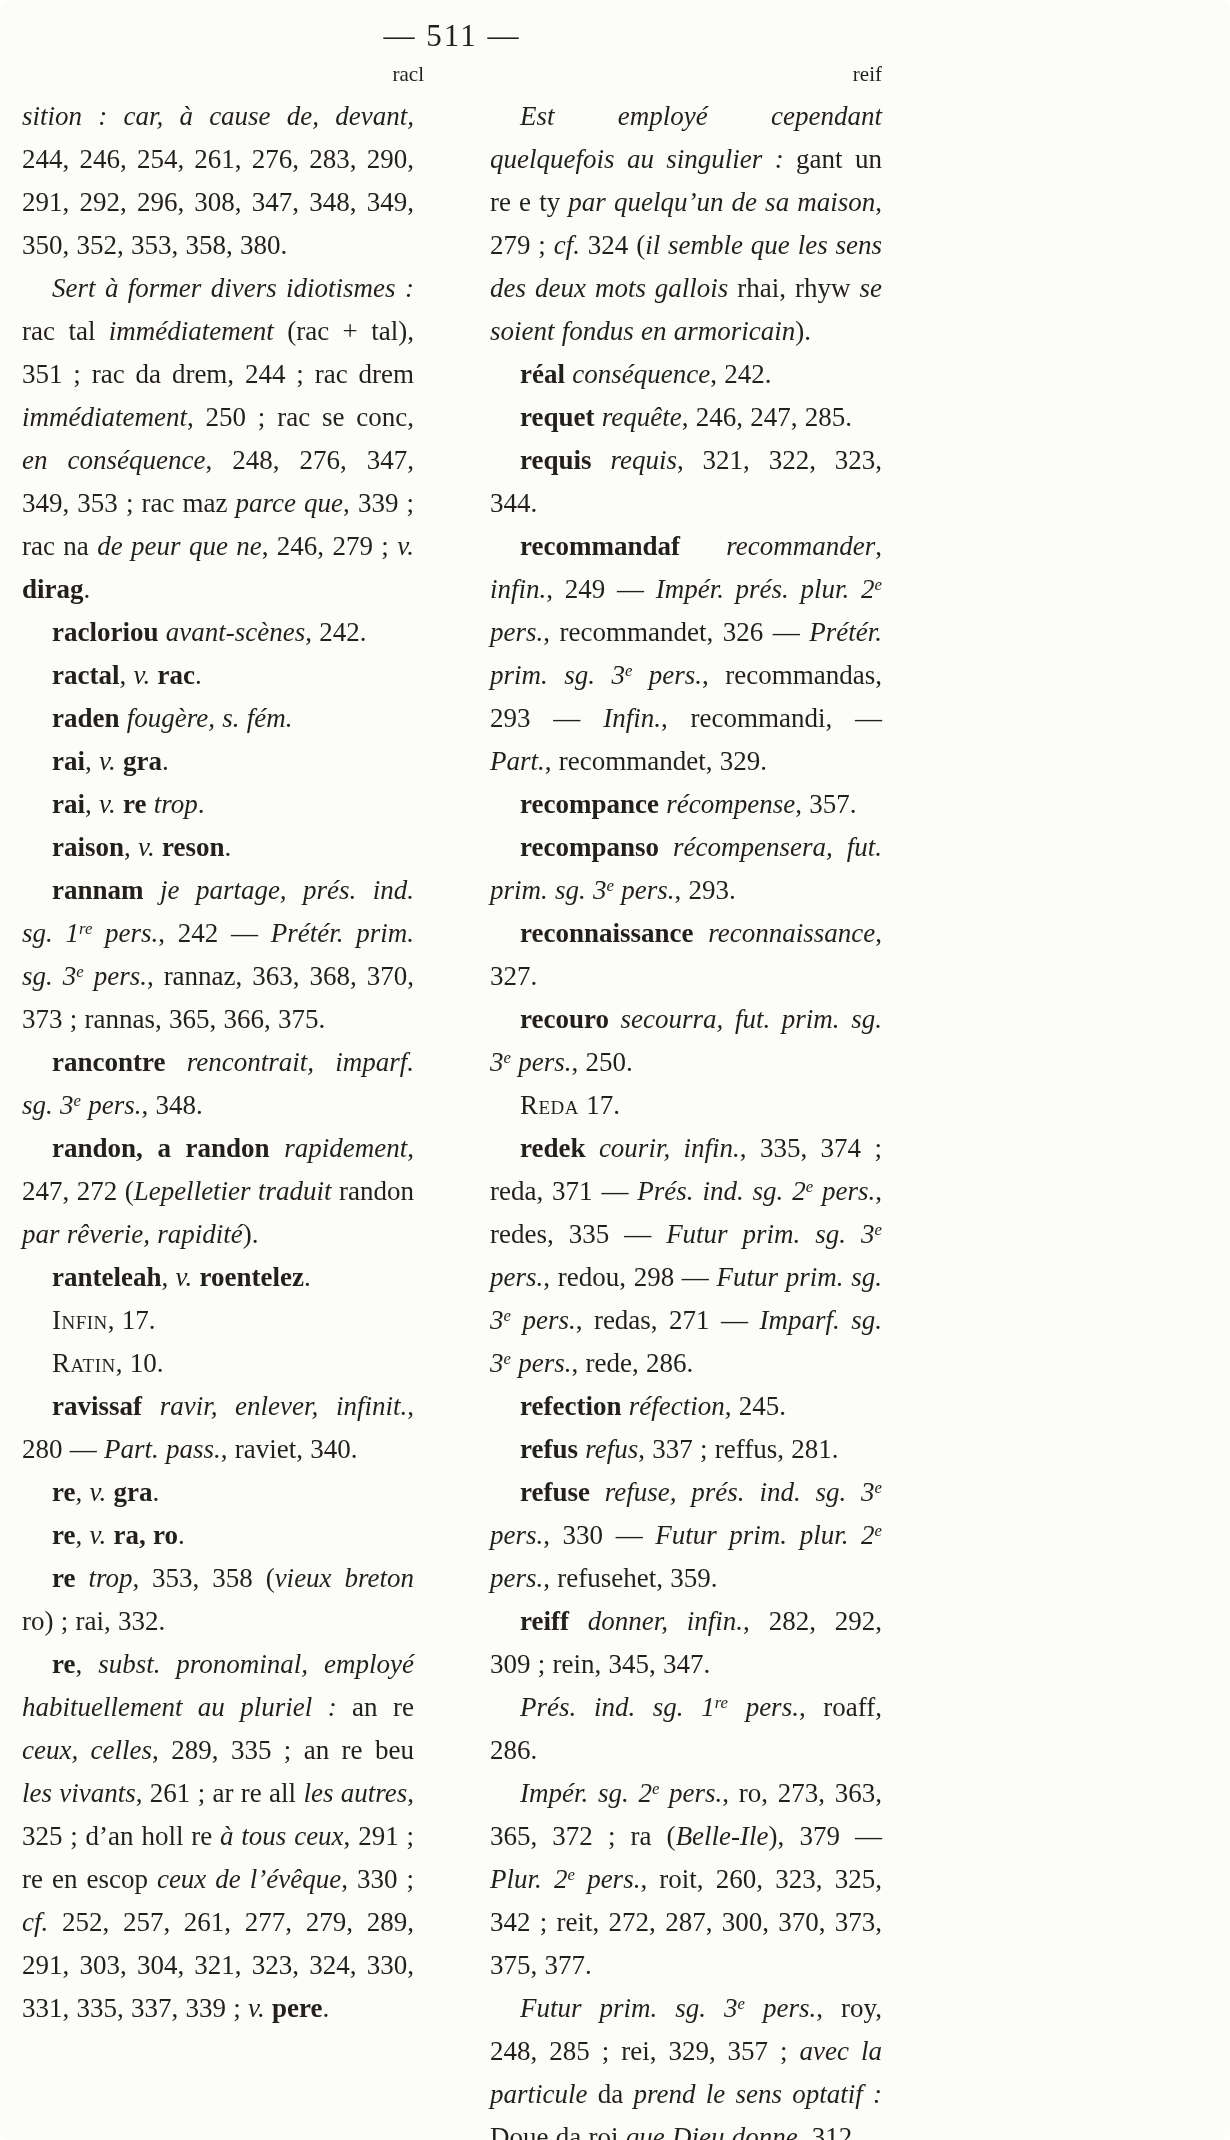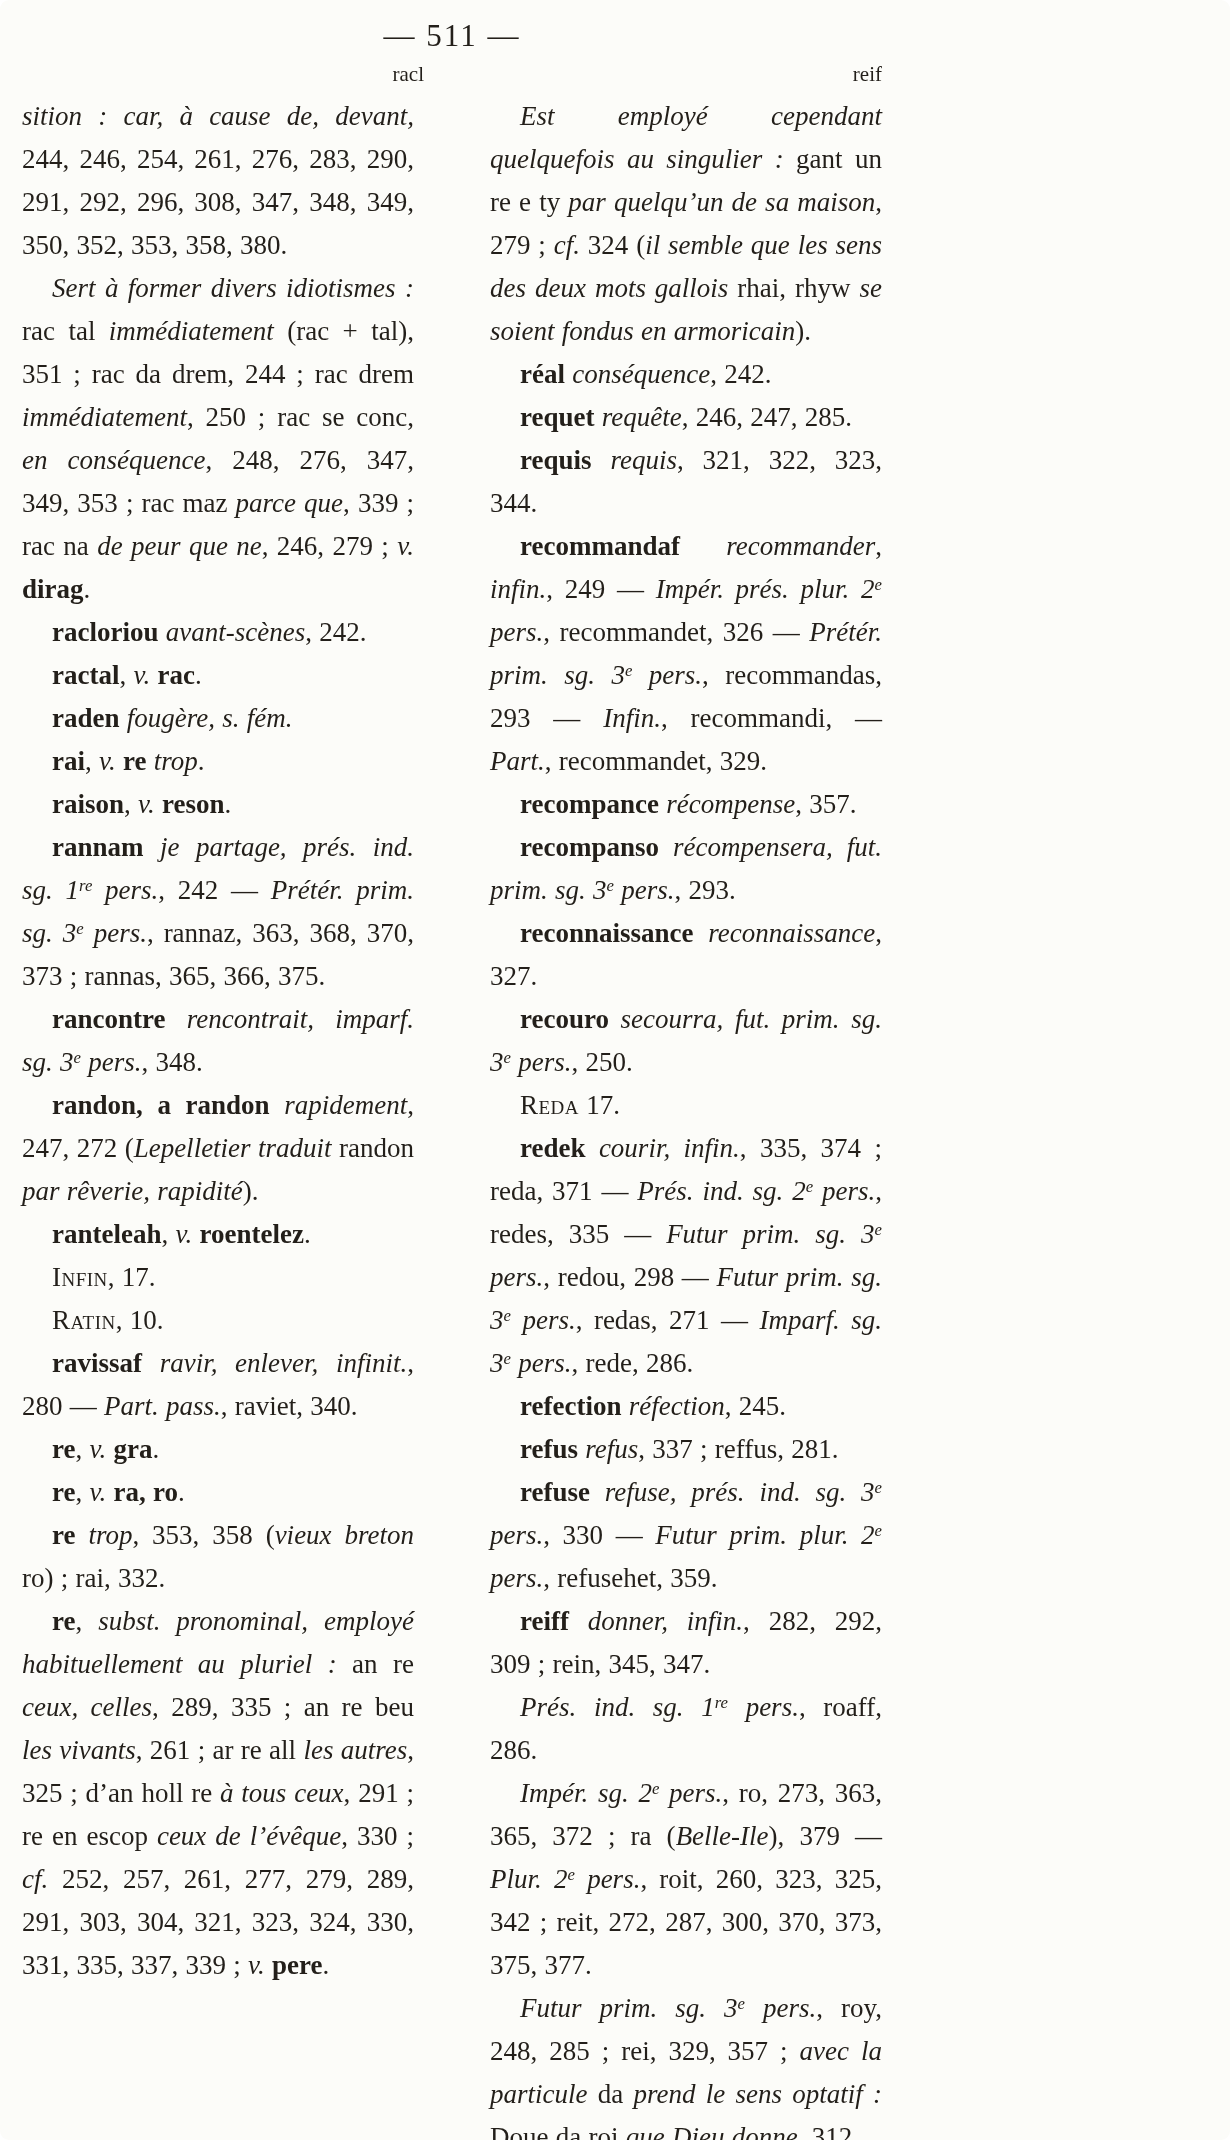--- a/index.html
+++ b/index.html
@@ -56,20 +56,21 @@
       <div class="running-head">reif</div>
     </div>
 
     <div class="columns">
       <div class="col">
           <p class="para noindent"><span class="seg-i">sition : car, à cause de, devant, </span><span class="seg-r">244, 246, 254, 261, 276, 283, 290, 291, 292, 296, 308, 347, 348, 349, 350, 352, 353, 358, 380.</span></p>
           <p class="para"><span class="seg-i">Sert à former divers idiotismes : </span><span class="seg-r">rac tal </span><span class="seg-i">immédiatement </span><span class="seg-r">(rac + tal), 351 ; rac da drem, 244 ; rac drem </span><span class="seg-i">immédiatement</span><span class="seg-r">, 250 ; rac se conc, </span><span class="seg-i">en conséquence</span><span class="seg-r">, 248, 276, 347, 349, 353 ; rac maz </span><span class="seg-i">parce que</span><span class="seg-r">, 339 ; rac na </span><span class="seg-i">de peur que ne</span><span class="seg-r">, 246, 279 ; </span><span class="seg-i">v. </span><span class="seg-b">dirag</span><span class="seg-r">.</span></p>
           <p class="para"><span class="seg-b">racloriou </span><span class="seg-i">avant-scènes</span><span class="seg-r">, 242.</span></p>
           <p class="para"><span class="seg-b">ractal</span><span class="seg-r">, </span><span class="seg-i">v. </span><span class="seg-b">rac</span><span class="seg-r">.</span></p>
           <p class="para"><span class="seg-b">raden </span><span class="seg-i">fougère, s. fém.</span></p>
+          <p class="para"><span class="seg-b">rai</span><span class="seg-r">, </span><span class="seg-i">v. </span><span class="seg-b">gra</span><span class="seg-r">.</span></p>
           <p class="para"><span class="seg-b">rai</span><span class="seg-r">, </span><span class="seg-i">v. </span><span class="seg-b">re </span><span class="seg-i">trop</span><span class="seg-r">.</span></p>
           <p class="para"><span class="seg-b">raison</span><span class="seg-r">, </span><span class="seg-i">v. </span><span class="seg-b">reson</span><span class="seg-r">.</span></p>
           <p class="para"><span class="seg-b">rannam </span><span class="seg-i">je partage, prés. ind. sg. 1</span><span class="seg-isup">re</span><span class="seg-i"> pers.</span><span class="seg-r">, 242 — </span><span class="seg-i">Prétér. prim. sg. 3</span><span class="seg-isup">e</span><span class="seg-i"> pers.</span><span class="seg-r">, rannaz, 363, 368, 370, 373 ; rannas, 365, 366, 375.</span></p>
           <p class="para"><span class="seg-b">rancontre </span><span class="seg-i">rencontrait, imparf. sg. 3</span><span class="seg-isup">e</span><span class="seg-i"> pers.</span><span class="seg-r">, 348.</span></p>
           <p class="para"><span class="seg-b">randon, a randon </span><span class="seg-i">rapidement</span><span class="seg-r">, 247, 272 (</span><span class="seg-i">Lepelletier traduit </span><span class="seg-r">randon </span><span class="seg-i">par rêverie, rapidité</span><span class="seg-r">).</span></p>
           <p class="para"><span class="seg-b">ranteleah</span><span class="seg-r">, </span><span class="seg-i">v. </span><span class="seg-b">roentelez</span><span class="seg-r">.</span></p>
           <p class="para"><span class="seg-sc">Infin</span><span class="seg-r">, 17.</span></p>
           <p class="para"><span class="seg-sc">Ratin</span><span class="seg-r">, 10.</span></p>
           <p class="para"><span class="seg-b">ravissaf </span><span class="seg-i">ravir, enlever, infinit.</span><span class="seg-r">, 280 — </span><span class="seg-i">Part. pass.</span><span class="seg-r">, raviet, 340.</span></p>
           <p class="para"><span class="seg-b">re</span><span class="seg-r">, </span><span class="seg-i">v. </span><span class="seg-b">gra</span><span class="seg-r">.</span></p>

